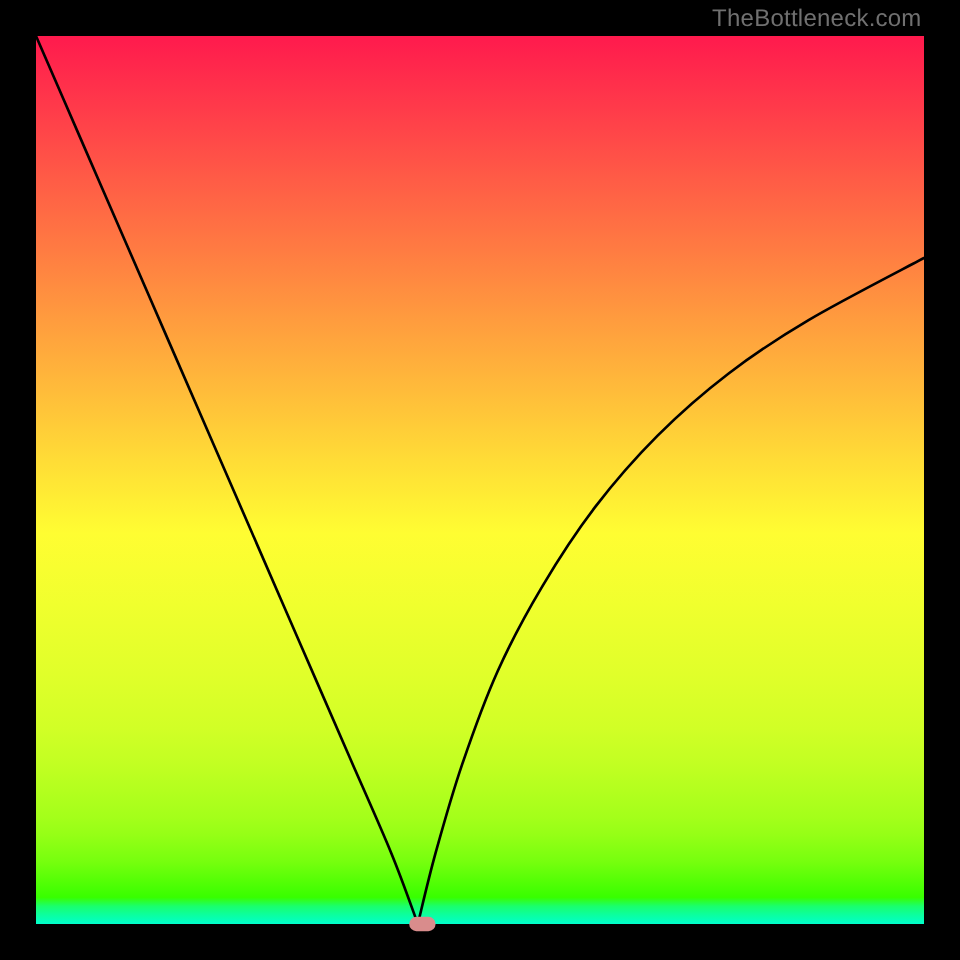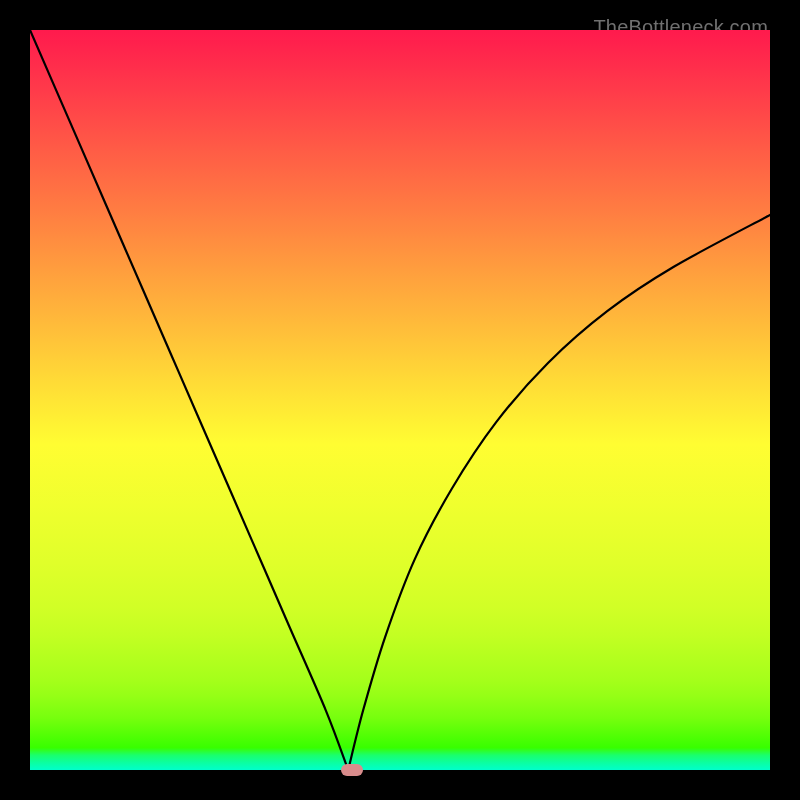--- a/index.html
+++ b/index.html
@@ -50,21 +50,21 @@
   .marker {
     position: absolute;
     width: 22px;
     height: 12px;
     border-radius: 6px;
     background: #d98c8c;
     transform: translate(-50%, -50%);
   }
   .watermark {
     position: absolute;
-    top: 16px;
+    top: 5px;
     right: 32px;
     font-family: Arial, Helvetica, sans-serif;
     font-size: 20px;
     color: #707070;
     font-weight: 500;
     letter-spacing: 0.2px;
   }
 </style>
 </head>
 <body>

